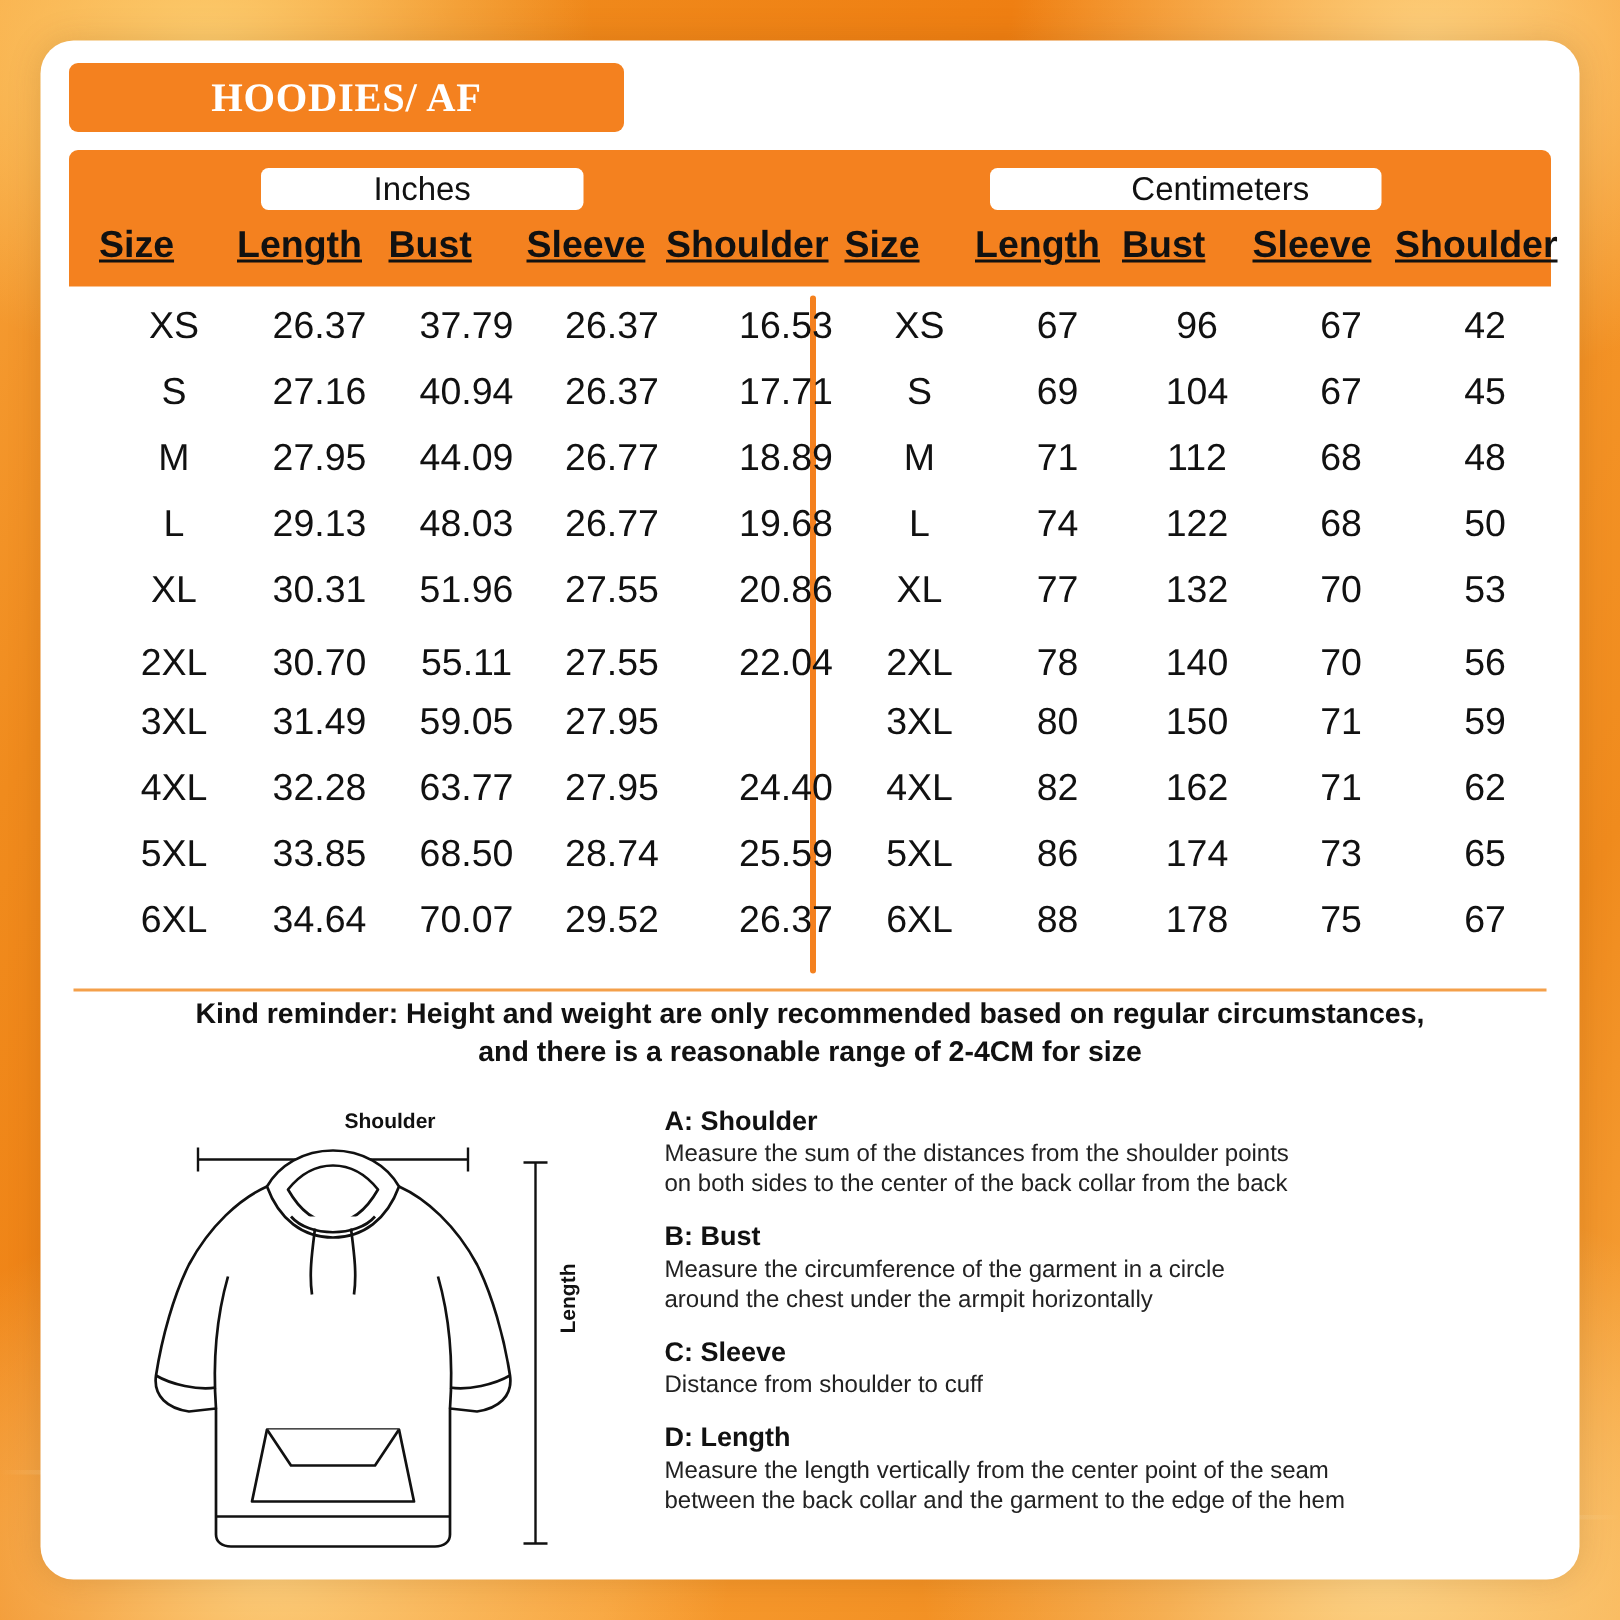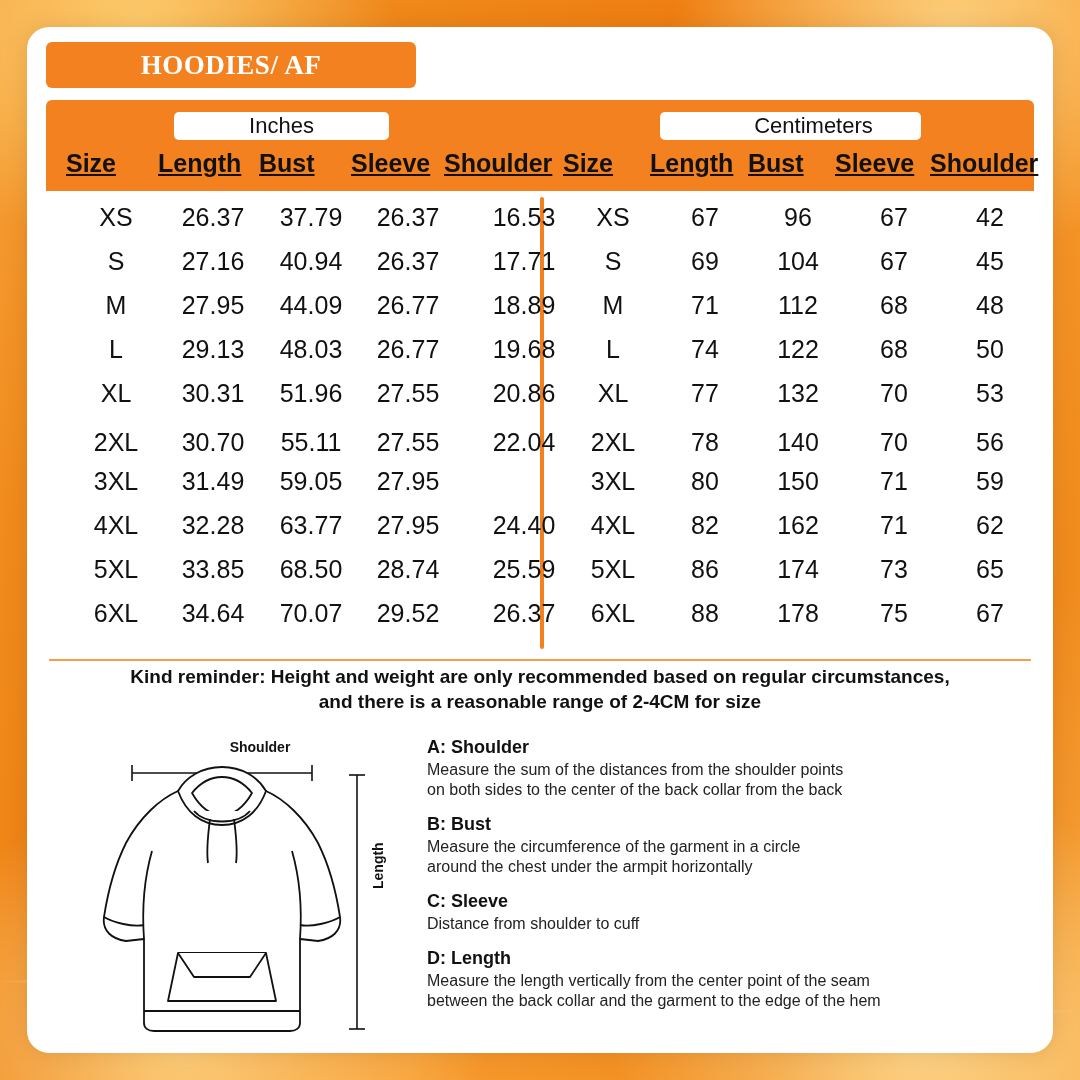--- a/index.html
+++ b/index.html
@@ -234,21 +234,21 @@
     transform-origin: left top;
   }
 
   
   .instructions {
     position: absolute;
     left: 400px;
     top: 710px;
     width: 600px;
   }
-  .instr-block { margin-bottom: 14px; }
+  .instr-block { margin-bottom: 14px; margin-left: 16px; }
   .instr-title {
     font-size: 18px;
     font-weight: bold;
     color: #111111;
     margin-bottom: 2px;
   }
   .instr-desc {
     font-size: 16px;
     color: #222222;
     line-height: 20px;

